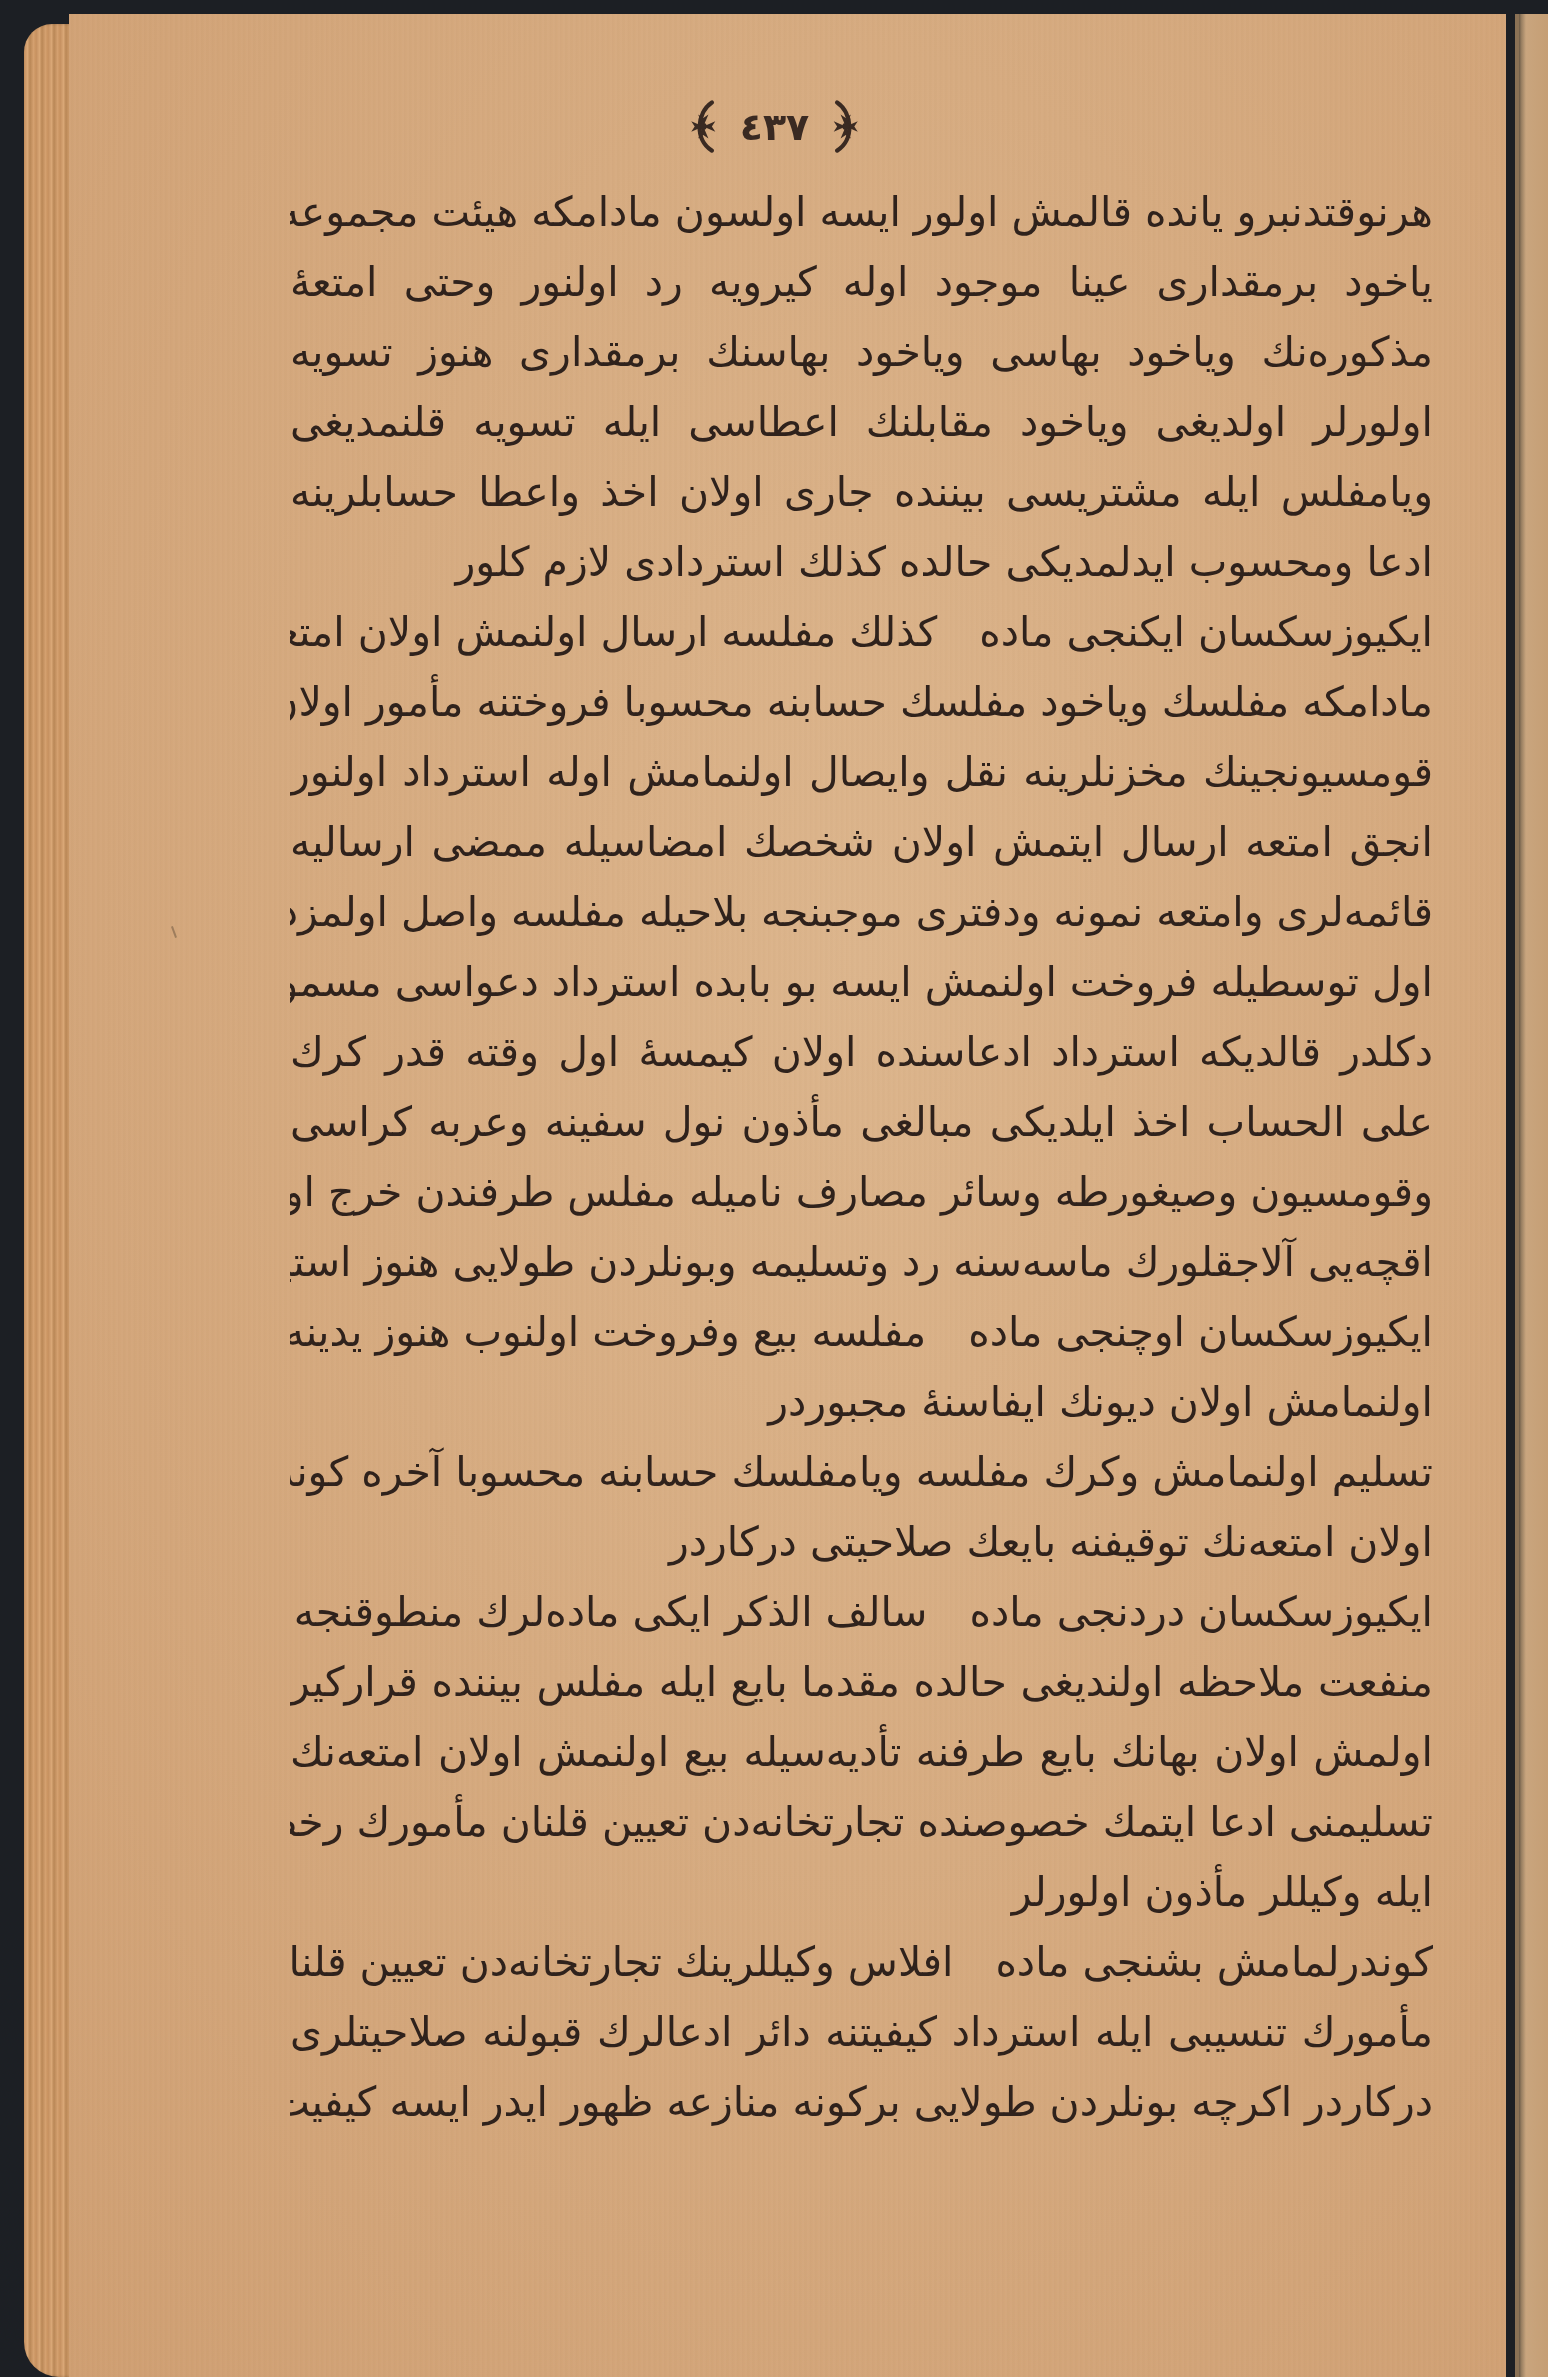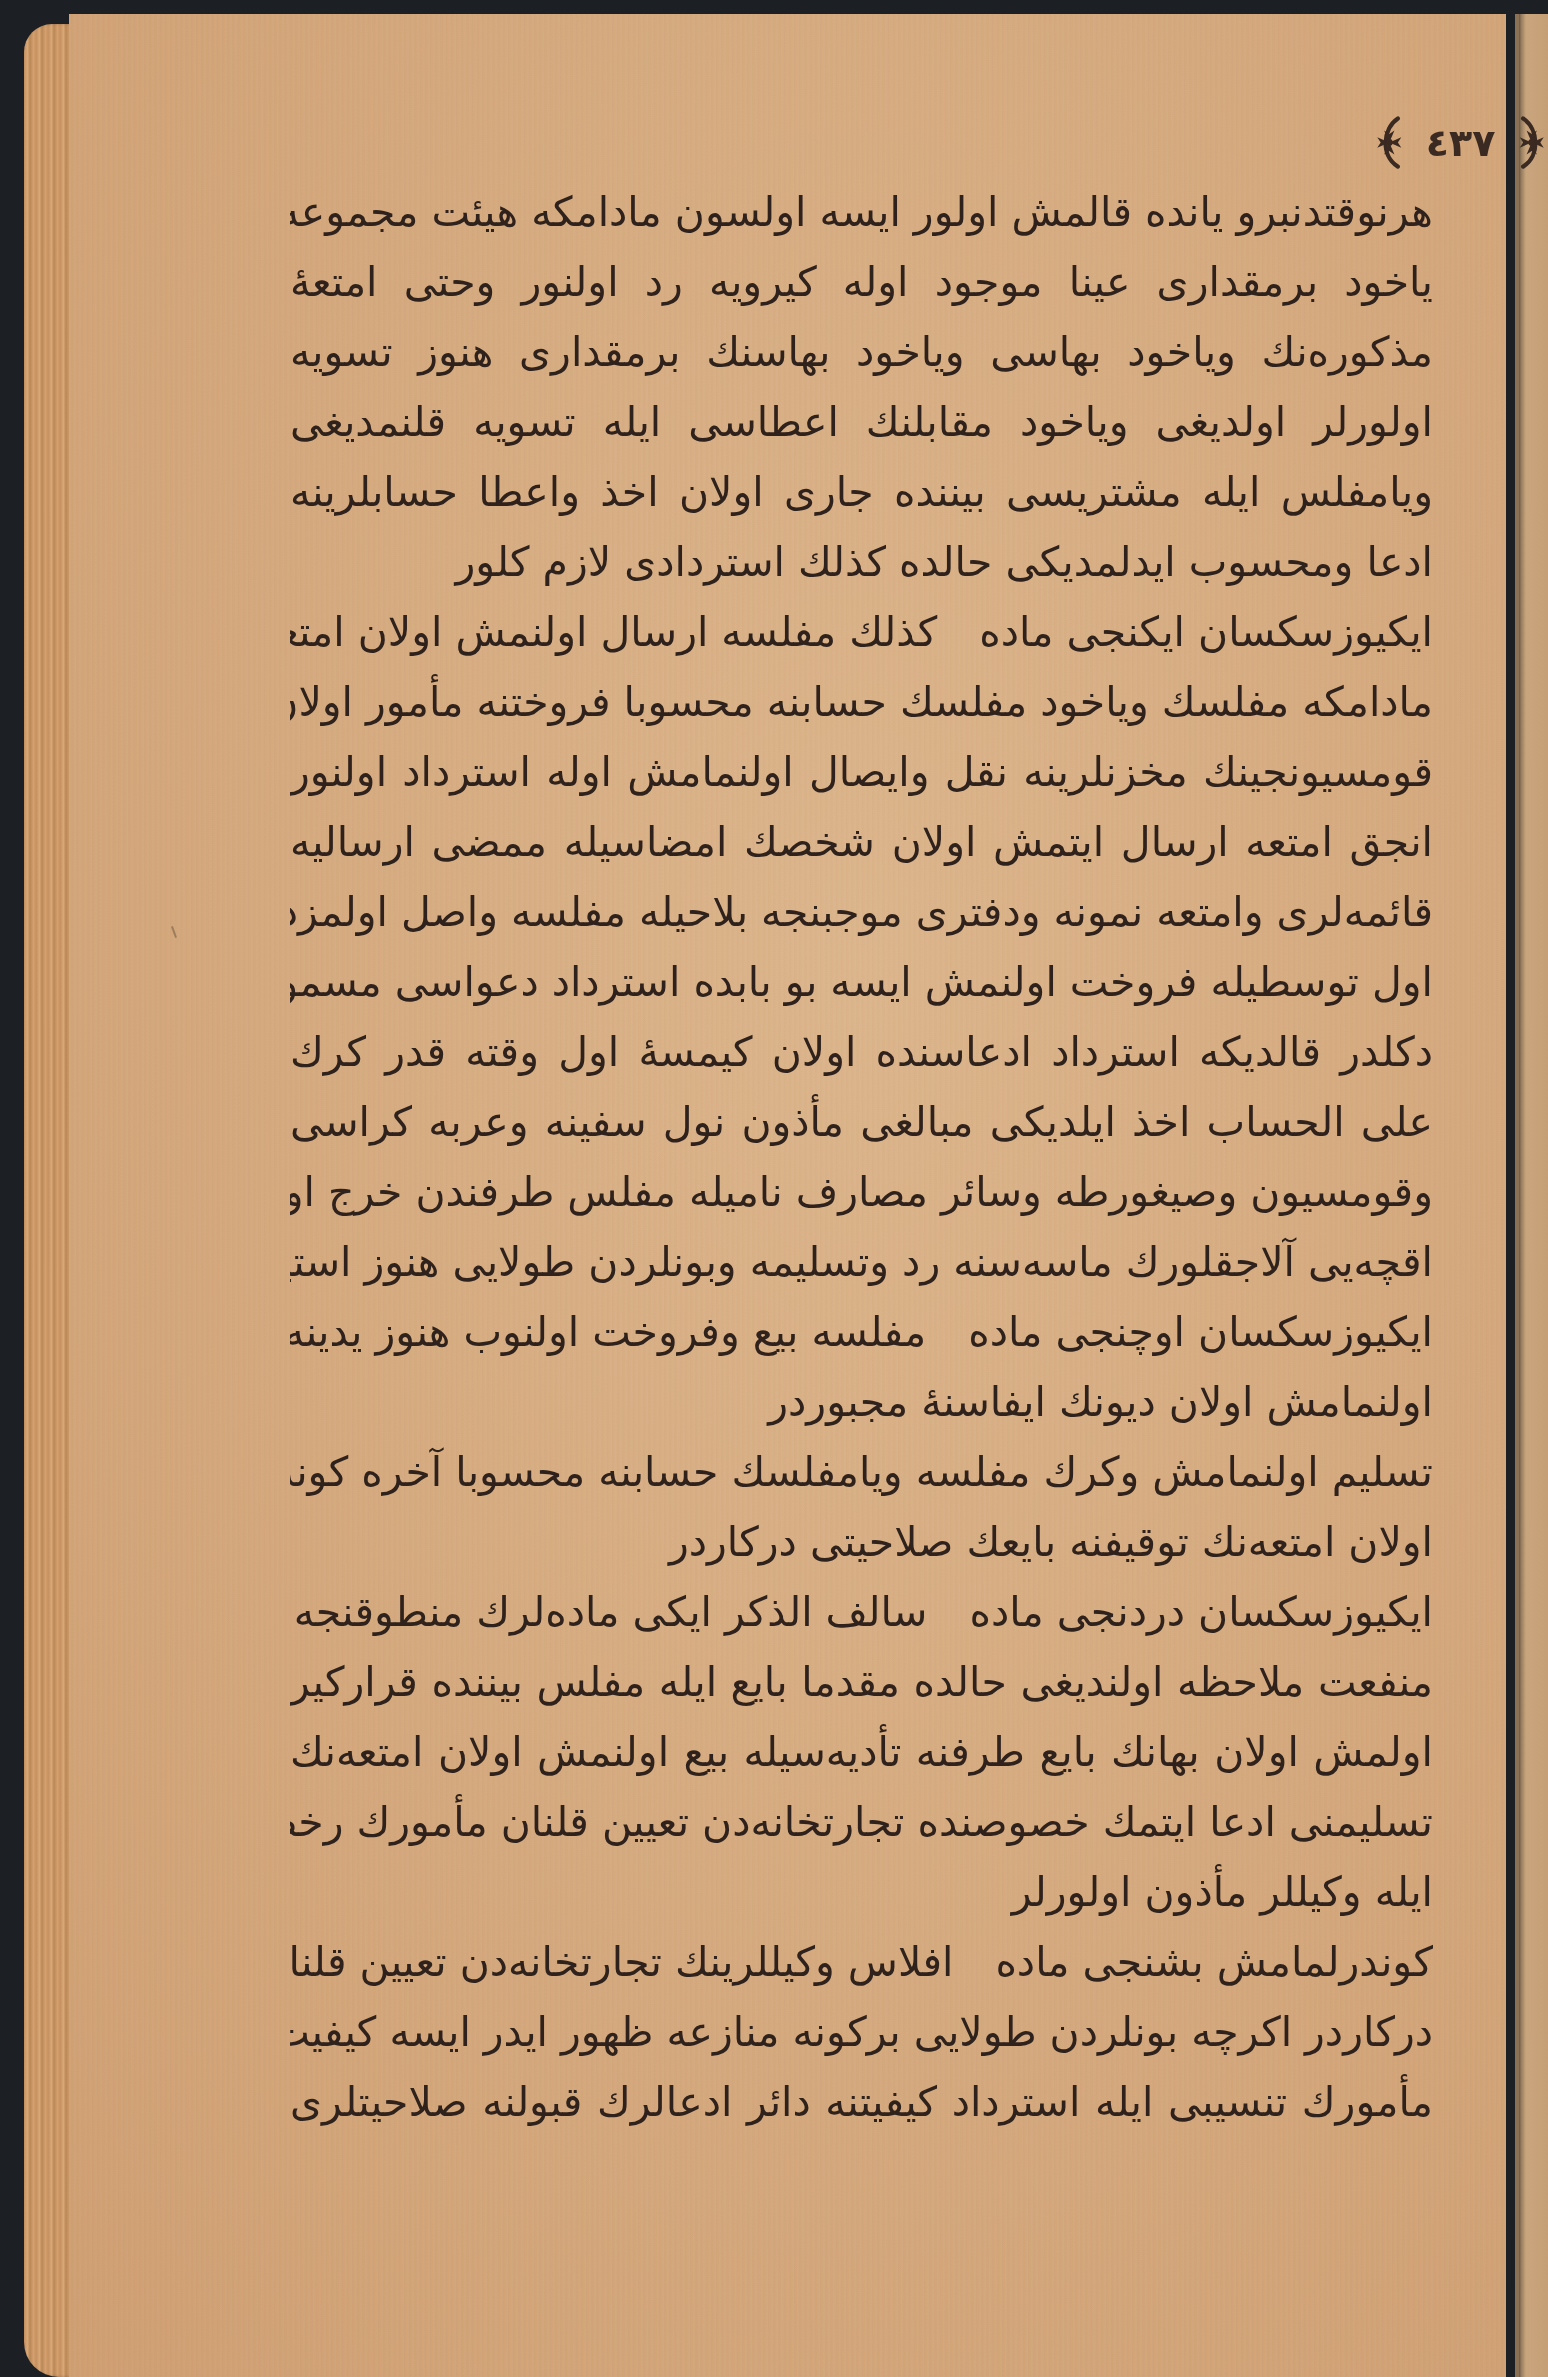--- a/index.html
+++ b/index.html
@@ -62,23 +62,24 @@
     .right-edge-line {
       position: absolute;
       left: 1515px;
       top: 14px;
       width: 3.5px;
       height: 2364px;
       background: #8a7155;
     }
     .header {
       position: absolute;
-      top: 115px;
+      top: 99px;
       left: 0;
       width: 100%;
+      text-align: center;
       direction: rtl;
     }
     .folio {
       display: inline-flex;
       align-items: center;
       gap: 15.6px;
       color: #3a2a22;
       font-family: "DejaVu Sans", sans-serif;
       font-size: 38px;
       font-weight: bold;
@@ -182,17 +183,17 @@
       <div class="line"><span class="article-head">ایکیوزسکسان اوچنجی ماده</span><span>مفلسه بیع وفروخت اولنوب هنوز یدینه</span></div>
       <div class="line short"><span>اولنمامش اولان دیونك ایفاسنهٔ مجبوردر</span></div>
       <div class="line"><span>تسلیم اولنمامش وکرك مفلسه ویامفلسك حسابنه محسوبا آخره کوندرلمامش</span></div>
       <div class="line short"><span>اولان امتعه‌نك توقیفنه بایعك صلاحیتی درکاردر</span></div>
       <div class="line"><span class="article-head">ایکیوزسکسان دردنجی ماده</span><span>سالف الذکر ایکی ماده‌لرك منطوقنجه برکونه</span></div>
       <div class="line"><span>منفعت ملاحظه اولندیغی حالده مقدما بایع ایله مفلس بیننده قرارکیر</span></div>
       <div class="line"><span>اولمش اولان بهانك بایع طرفنه تأدیه‌سیله بیع اولنمش اولان امتعه‌نك</span></div>
       <div class="line"><span>تسلیمنی ادعا ایتمك خصوصنده تجارتخانه‌دن تعیین قلنان مأمورك رخصتی</span></div>
       <div class="line short"><span>ایله وکیللر مأذون اولورلر</span></div>
       <div class="line"><span class="article-head">کوندرلمامش بشنجی ماده</span><span>افلاس وکیللرینك تجارتخانه‌دن تعیین قلنان</span></div>
+      <div class="line"><span>مأمورك تنسیبی ایله استرداد کیفیتنه دائر ادعالرك قبولنه صلاحیتلری</span></div>
       <div class="line"><span>درکاردر اکرچه بونلردن طولایی برکونه منازعه ظهور ایدر ایسه کیفیت</span></div>
-      <div class="line"><span>مأمورك تنسیبی ایله استرداد کیفیتنه دائر ادعالرك قبولنه صلاحیتلری</span></div>
     </div>
 </div>
 
 
 </body></html>

